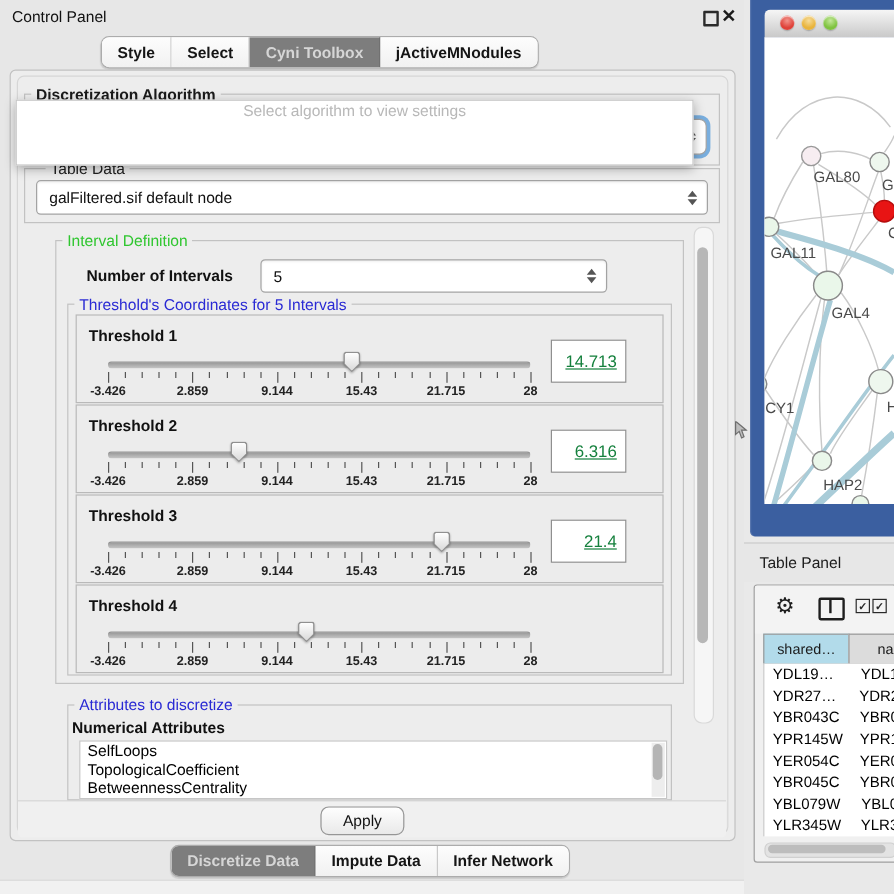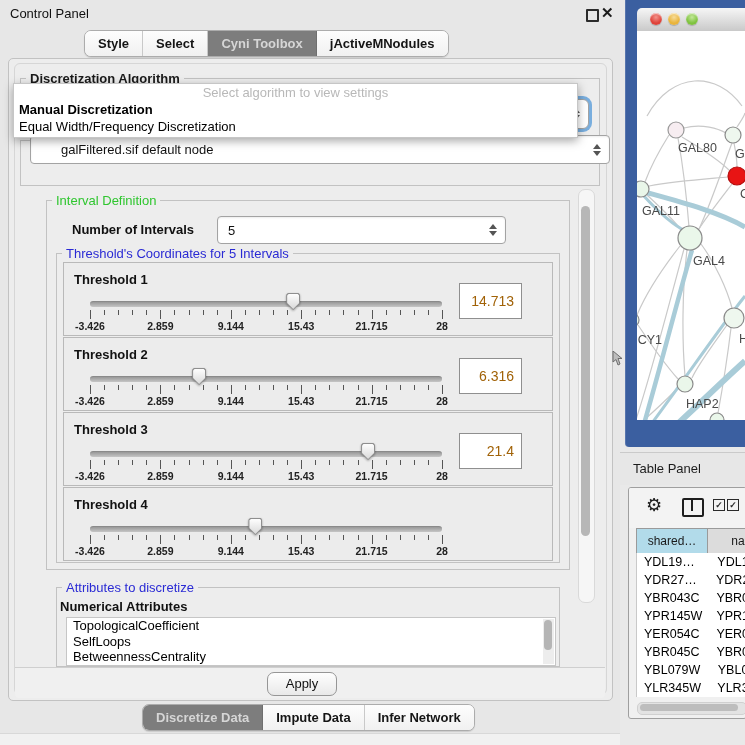--- a/index.html
+++ b/index.html
@@ -39,41 +39,41 @@
   #algo-group{left:20px;top:78px;width:578px;height:58px;}
   #algo-label{left:26px;top:71px;color:#1a1a1a;}
   #algo-combo{left:25px;top:99px;width:562px;height:28px;border-radius:6px;box-shadow:0 0 0 3px #79aede;}
   #algo-popup{left:13px;top:83px;width:563px;height:53px;background:#fff;border:1px solid #c6c6c6;box-shadow:0 3px 9px rgba(0,0,0,.35);z-index:5;}
   .popup-hint{height:17px;line-height:17px;text-align:center;font-size:13px;color:#b8b8b8;}
   .popup-item{height:17px;line-height:17px;font-size:13px;color:#000;padding-left:5px;white-space:nowrap;}
   .popup-item.b{font-weight:bold;}
 
   #tabledata-group{left:20px;top:140px;width:578px;height:44px;}
   #tabledata-label{left:38px;top:133px;color:#222;}
-  #tabledata-combo{left:30px;top:135px;width:558px;height:27px;padding-left:20px;}
+  #tabledata-combo{left:30px;top:150px;width:558px;height:27px;}
 
   #interval-group{left:46px;top:200px;width:522px;height:368px;}
   #interval-label{left:52px;top:193px;}
   #numint-label{left:72px;top:222px;font-size:13px;color:#111;}
   #numint-combo{left:217px;top:216px;width:287px;height:26px;}
   #thresh-group{left:56px;top:253px;width:502px;height:308px;}
   #thresh-label{left:62px;top:246px;}
 
   .tpanel{position:absolute;left:63px;width:488px;height:72px;border:1px solid #b9b9b9;background:#ececec;}
   .tpanel .tlabel{position:absolute;left:10px;top:9px;font-size:13px;font-weight:bold;color:#111;}
   .track{position:absolute;left:26px;top:38px;width:352px;height:5px;background:linear-gradient(#989898,#c6c6c6);border-radius:3px;border-top:1px solid #8a8a8a;}
   .thumb{position:absolute;top:30px;width:14px;height:17px;filter:drop-shadow(0 1px 1px rgba(0,0,0,.35));}
   .thumb .tb,.thumb .tf{position:absolute;clip-path:polygon(50% 100%,0 60%,0 10%,12% 0,88% 0,100% 10%,100% 60%);}
   .thumb .tb{inset:0;background:#8f8f8f;}
   .thumb .tf{inset:1px;background:linear-gradient(#fefefe,#d9d9d9);}
   .ticks{position:absolute;left:26px;top:47px;width:352px;height:9px;}
   .tick{position:absolute;top:0;width:1px;background:#555;}
   .scale{position:absolute;left:26px;top:57px;width:352px;height:11px;}
   .scale span{position:absolute;transform:translateX(-50%);font-size:10.5px;font-weight:bold;color:#222;white-space:nowrap;}
-  .valbox{position:absolute;left:395px;top:20px;width:54px;height:34px;background:#fff;border:1px solid #8f8f8f;font-size:14px;color:#a16207;text-align:right;line-height:34px;padding-right:7px;}
+  .valbox{position:absolute;left:395px;top:20px;width:54px;height:34px;background:#fff;border:1px solid #8f8f8f;font-size:14px;color:#15803d;text-align:right;line-height:34px;padding-right:7px;text-decoration:underline;}
 
   #vscroll{left:578px;top:189px;width:15px;height:412px;background:#f6f6f6;border:1px solid #d9d9d9;border-radius:7px;}
   #vscroll .vthumb{position:absolute;left:2px;top:16px;width:9px;height:330px;background:#b7b7b7;border-radius:5px;}
 
   #attr-group{left:56px;top:587px;width:502px;height:78px;}
   #attr-label{left:62px;top:580px;}
   #numattr-label{left:60px;top:599px;font-size:13px;color:#111;}
   #attr-list{left:66px;top:617px;width:488px;height:47px;background:#fff;border:1px solid #c6c6c6;overflow:hidden;}
   .attr-item{font-size:13px;color:#000;padding-left:6px;line-height:15.5px;white-space:nowrap;}
   #attr-scroll{position:absolute;right:1px;top:1px;width:11px;height:45px;background:#ededed;}
@@ -143,24 +143,20 @@
     <div class="abs group-label b" id="algo-label">Discretization Algorithm</div>
     <div class="abs combo" id="algo-combo">
       <span class="txt"></span>
       <span class="spin">
           <i class="up"></i>
           <i class="dn"></i>
         </span>
     </div>
     <div class="abs" id="algo-popup">
       <div class="popup-hint">Select algorithm to view settings</div>
-      <div id="popup-items">
-          <div class="popup-item b">Manual Discretization</div>
-          <div class="popup-item">Equal Width/Frequency Discretization</div>
-        </div>
     </div>
 
     <div class="abs group" id="tabledata-group"></div>
     <div class="abs group-label" id="tabledata-label">Table Data</div>
     <div class="abs combo" id="tabledata-combo">
       <span class="txt">galFiltered.sif default node</span>
       <span class="spin">
           <i class="up"></i>
           <i class="dn"></i>
         </span>
@@ -363,22 +359,22 @@
 
     <div class="abs" id="vscroll">
         <div class="vthumb"></div>
       </div>
 
     <div class="abs group" id="attr-group"></div>
     <div class="abs group-label blue" id="attr-label">Attributes to discretize</div>
     <div class="abs b" id="numattr-label">Numerical Attributes</div>
     <div class="abs" id="attr-list">
       <div id="attr-items">
+          <div class="attr-item">SelfLoops</div>
           <div class="attr-item">TopologicalCoefficient</div>
-          <div class="attr-item">SelfLoops</div>
           <div class="attr-item">BetweennessCentrality</div>
         </div>
       <div id="attr-scroll">
           <div class="vthumb"></div>
         </div>
     </div>
 
     <div class="abs" id="apply-sep"></div>
     <div class="abs" id="apply-strip"></div>
     <div class="abs" id="apply-btn">Apply</div>

